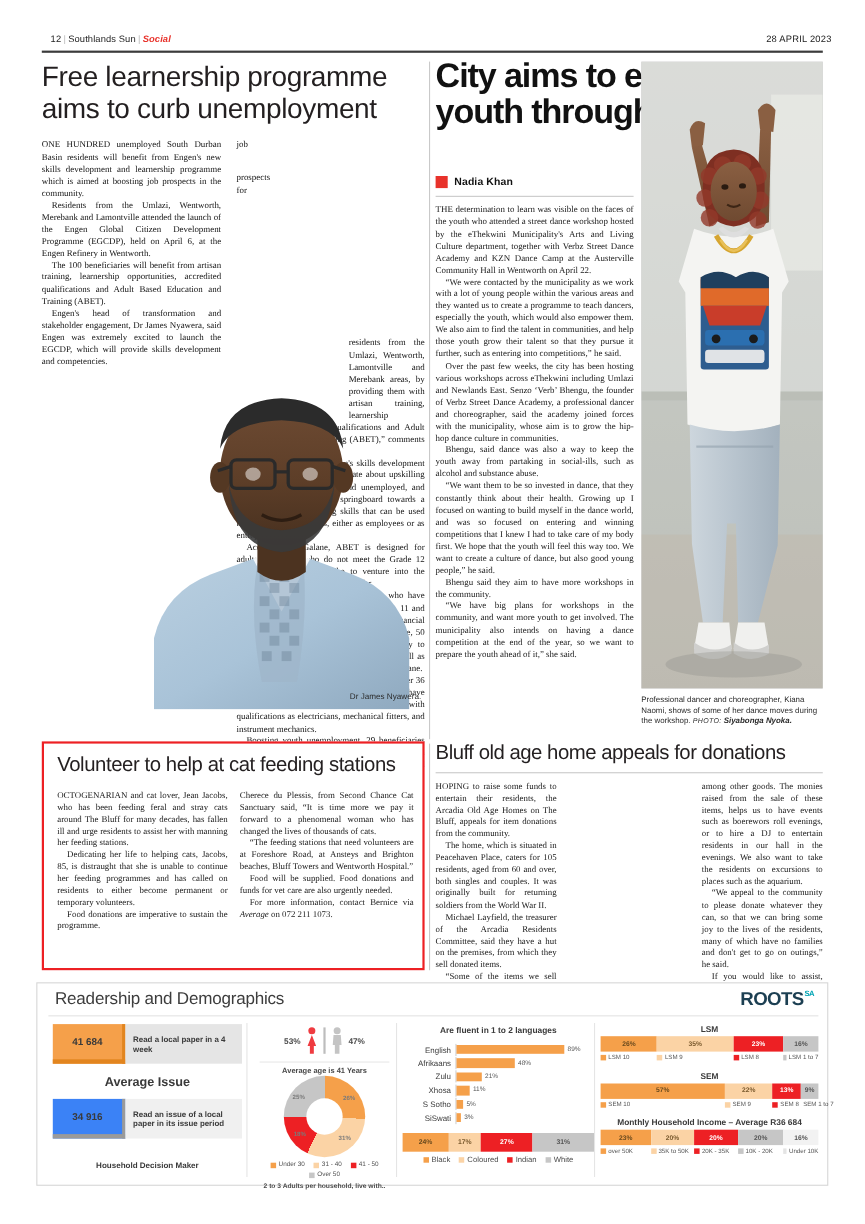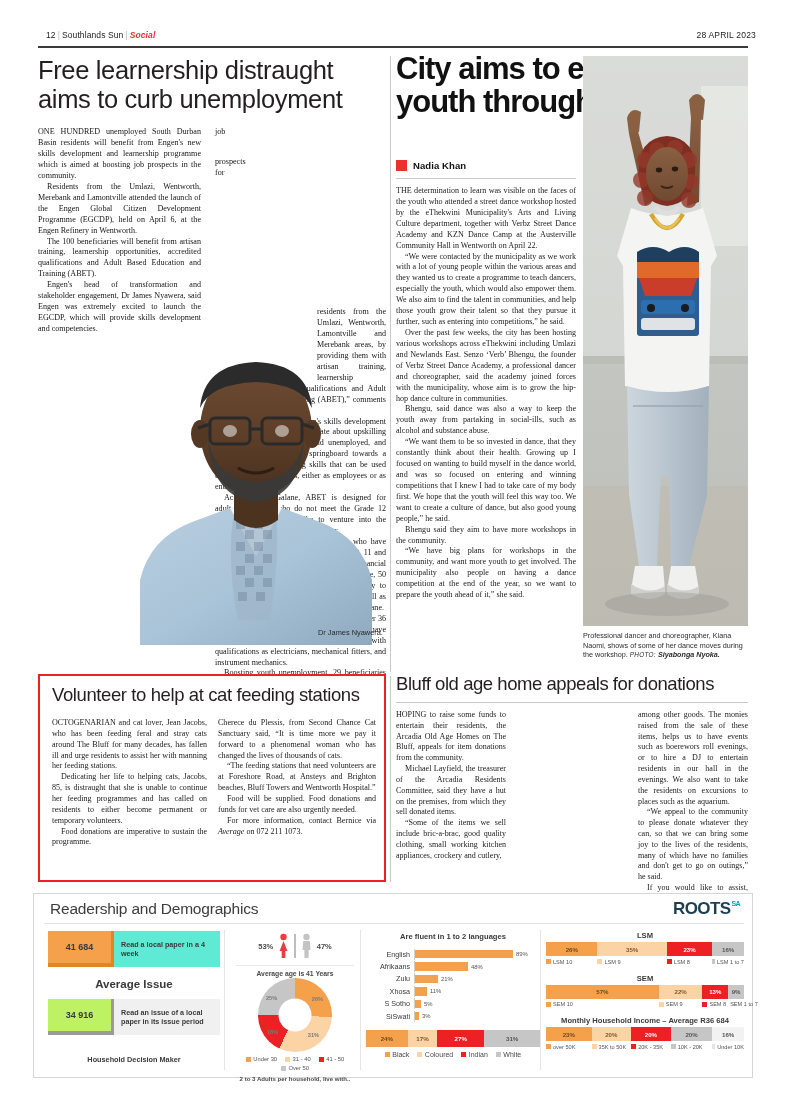--- a/index.html
+++ b/index.html
@@ -148,27 +148,27 @@
   
   .p1 { position:absolute; left:10px; top:33px; width:180px; height:148px; }
   .cube-wrap { position:relative; margin:4px 0 0 4px; width:172px; height:36px; display:flex; }
   .cube-o {
     width:66px; height:36px; background:#f5a04a;
     border-bottom:4px solid #e2851f; border-right:3px solid #e2851f;
     display:flex; align-items:center; justify-content:center;
     font-family:"Liberation Sans", sans-serif; font-weight:bold; font-size:9px; color:#3a3a3a;
   }
   .cube-g {
-    width:66px; height:36px; background:#bef264;
+    width:66px; height:36px; background:#3b82f6;
     border-bottom:4px solid #9a9a9a; border-right:3px solid #9a9a9a;
     display:flex; align-items:center; justify-content:center;
     font-family:"Liberation Sans", sans-serif; font-weight:bold; font-size:9px; color:#3a3a3a;
   }
   .cube-lbl-o {
-    flex:1; background:#5eead4; display:flex; align-items:center; padding-left:7px;
+    flex:1; background:#e5e5e5; display:flex; align-items:center; padding-left:7px;
     font-family:"Liberation Sans", sans-serif; font-weight:bold; font-size:7.2px; color:#3a3a3a; line-height:1.3;
   }
   .cube-lbl-g {
     flex:1; background:#f0f0f0; display:flex; align-items:center; padding-left:7px;
     font-family:"Liberation Sans", sans-serif; font-weight:bold; font-size:7.2px; color:#3a3a3a; line-height:1.3;
   }
   .avg-issue {
     text-align:center; margin:11px 0 9px 0;
     font-family:"Liberation Sans", sans-serif; font-weight:bold; font-size:11.5px; color:#3a3a3a;
   }
@@ -230,21 +230,21 @@
 <div class="page">
 
   <div class="masthead">
     <div class="mh-left">
       <span>12</span><span class="sep">|</span><span>Southlands Sun</span><span class="sep">|</span><span class="social">Social</span>
     </div>
     <div class="mh-right">28 APRIL 2023</div>
   </div>
   <div class="mh-rule"></div>
 
-  <div class="art1-head">Free learnership distraught aims to curb unemployment</div>
+  <div class="art1-head">Free learnership programme aims to curb unemployment</div>
 
   <div class="art1-cols">
     <div class="col a1c1">
       <p class="first">ONE HUNDRED unemployed South Durban Basin residents will benefit from Engen's new skills development and learnership programme which is aimed at boosting job prospects in the community.</p>
       <p>Residents from the Umlazi, Wentworth, Merebank and Lamontville attended the launch of the Engen Global Citizen Development Programme (EGCDP), held on April 6, at the Engen Refinery in Wentworth.</p>
       <p>The 100 beneficiaries will benefit from artisan training, learnership opportunities, accredited qualifications and Adult Based Education and Training (ABET).</p>
       <p>Engen's head of transformation and stakeholder engagement, Dr James Nyawera, said Engen was extremely excited to launch the EGCDP, which will provide skills development and competencies.</p>
     </div>
     <div class="col a1c2">
       <div style="float:right;width:0;height:200px;"></div>
@@ -354,21 +354,21 @@
   </div>
   <div class="byline-rule"></div>
 
   <div class="a2c1">
     <p class="first">THE determination to learn was visible on the faces of the youth who attended a street dance workshop hosted by the eThekwini Municipality's Arts and Living Culture department, together with Verbz Street Dance Academy and KZN Dance Camp at the Austerville Community Hall in Wentworth on April 22.</p>
     <p>“We were contacted by the municipality as we work with a lot of young people within the various areas and they wanted us to create a programme to teach dancers, especially the youth, which would also empower them. We also aim to find the talent in communities, and help those youth grow their talent so that they pursue it further, such as entering into competitions,” he said.</p>
     <p>Over the past few weeks, the city has been hosting various workshops across eThekwini including Umlazi and Newlands East. Senzo ‘Verb’ Bhengu, the founder of Verbz Street Dance Academy, a professional dancer and choreographer, said the academy joined forces with the municipality, whose aim is to grow the hip-hop dance culture in communities.</p>
     <p>Bhengu, said dance was also a way to keep the youth away from partaking in social-ills, such as alcohol and substance abuse.</p>
     <p>“We want them to be so invested in dance, that they constantly think about their health. Growing up I focused on wanting to build myself in the dance world, and was so focused on entering and winning competitions that I knew I had to take care of my body first. We hope that the youth will feel this way too. We want to create a culture of dance, but also good young people,” he said.</p>
     <p>Bhengu said they aim to have more workshops in the community.</p>
-    <p>“We have big plans for workshops in the community, and want more youth to get involved. The municipality also people on having a dance competition at the end of the year, so we want to prepare the youth ahead of it,” she said.</p>
+    <p>“We have big plans for workshops in the community, and want more youth to get involved. The municipality also intends on having a dance competition at the end of the year, so we want to prepare the youth ahead of it,” she said.</p>
   </div>
 
   <div class="dancer">
     <svg viewBox="0 0 165 570" preserveAspectRatio="none" width="165" height="570">
       <defs>
         <linearGradient id="bg1" x1="0" y1="0" x2="0" y2="1">
           <stop offset="0%" stop-color="#d8d9d6"></stop>
           <stop offset="40%" stop-color="#cdd0cc"></stop>
           <stop offset="100%" stop-color="#bfc2bd"></stop>
         </linearGradient>
@@ -459,20 +459,21 @@
       <p>Food will be supplied. Food donations and funds for vet care are also urgently needed.</p>
       <p><span>For more information, contact Bernice via </span><i>Average</i><span> on 072 211 1073.</span></p>
     </div>
   </div>
 
   <div class="vdiv2"></div>
   <div class="art3-head">Bluff old age home appeals for donations</div>
   <div class="a3rule"></div>
   <div class="a3c1">
     <p class="first">HOPING to raise some funds to entertain their residents, the Arcadia Old Age Homes on The Bluff, appeals for item donations from the community.</p>
+    <p>The home, which is situated in Peacehaven Place, caters for 105 residents, aged from 60 and over, both singles and couples. It was originally built for returning soldiers from the World War II.</p>
     <p>Michael Layfield, the treasurer of the Arcadia Residents Committee, said they have a hut on the premises, from which they sell donated items.</p>
     <p>“Some of the items we sell include bric-a-brac, good quality clothing, small working kitchen appliances, crockery and cutlery,</p>
   </div>
   <div class="a3c3">
     <p class="first">among other goods. The monies raised from the sale of these items, helps us to have events such as boerewors roll evenings, or to hire a DJ to entertain residents in our hall in the evenings. We also want to take the residents on excursions to places such as the aquarium.</p>
     <p>“We appeal to the community to please donate whatever they can, so that we can bring some joy to the lives of the residents, many of which have no families and don't get to go on outings,” he said.</p>
     <p>If you would like to assist, contact, Lorraine Garavarian on 072 996 3301.</p>
     <p>The hut is open on Mondays between 14:00 and 16:00, as well on Wednesdays and Fridays between 09:00 and 11:00.</p>
   </div>
 

